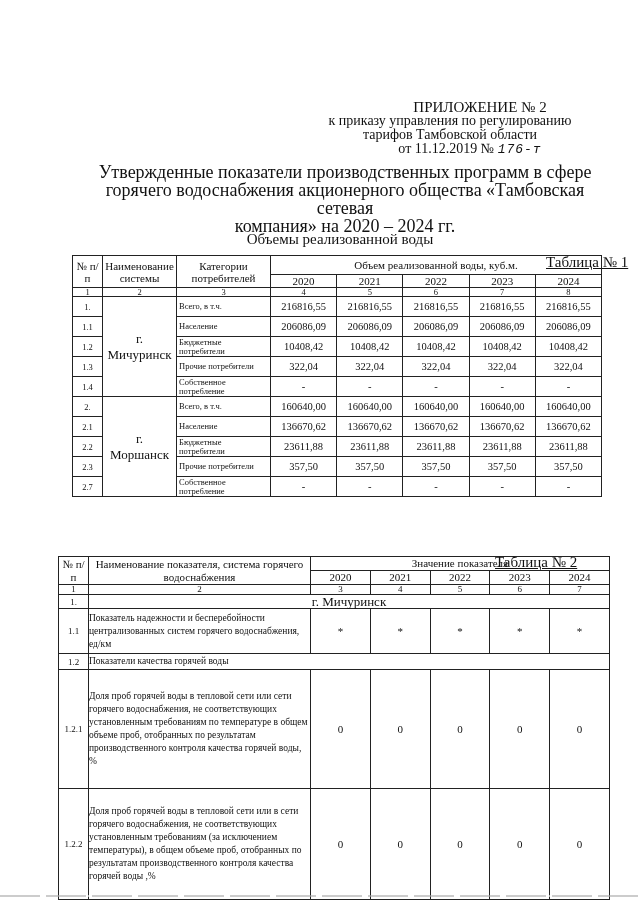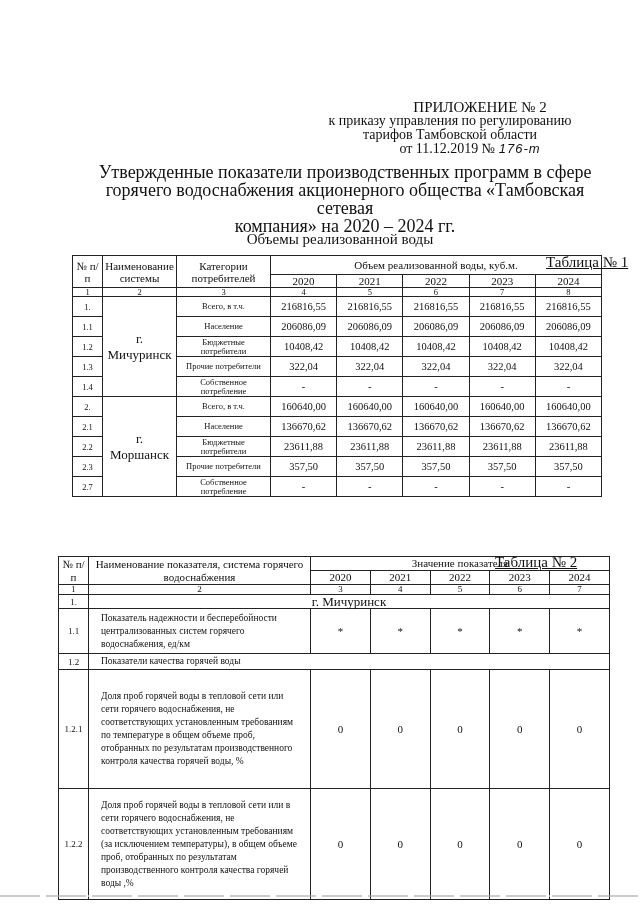--- a/index.html
+++ b/index.html
@@ -6,57 +6,57 @@
   body {
     width: 640px; height: 905px; position: relative; overflow: hidden;
     font-family: "Liberation Serif", "DejaVu Serif", serif; color: #111;
   }
   .appendix {
     position: absolute; left: 300px; top: 100px; width: 300px;
     text-align: center; font-size: 14px; line-height: 14px;
   }
   .appendix .t1 { font-size: 15px; margin-left: 60px; }
   .appendix .t4 { margin-left: 40px; }
-  .appendix .hand { font-style: italic; font-family: Liberation Sans, sans-serif; font-size: 13px; letter-spacing: 1px; }
+  .appendix .hand { font-style: italic; font-family: Liberation Mono, monospace; font-size: 13px; letter-spacing: 1px; }
   .main-title {
     position: absolute; left: 95px; top: 163px; width: 500px;
     text-align: center; font-size: 18px; line-height: 18px;
   }
   .subtitle {
     position: absolute; left: 90px; top: 231px; width: 500px;
     text-align: center; font-size: 15px;
   }
   .table-label { position: absolute; font-size: 15px; text-decoration: underline; }
   .table-label.t1 { left: 520px; top: 254px; margin-left: 26px; }
   .table-label.t2 { left: 495px; top: 554px; }
 
   table { border-collapse: collapse; position: absolute; table-layout: fixed; }
   td, th { border: 1px solid #222; padding: 0 2px; font-weight: normal; text-align: center; vertical-align: middle; }
 
   
   #t1 { left: 72px; top: 255px; width: 530px; font-size: 10.5px; }
   #t1 .hdr { font-size: 11px; line-height: 12px; }
   #t1 .num { font-size: 8.5px; height: 8px; line-height: 8px; padding: 0; }
   #t1 .idx { font-size: 8.5px; text-align: center; }
-  #t1 .cat { text-align: center; font-size: 8.5px; line-height: 9px; }
+  #t1 .cat { text-align: left; font-size: 8.5px; line-height: 9px; }
   #t1 .val { font-size: 10.5px; }
   #t1 .sys { font-size: 13px; }
   #t1 tr.row td { height: 19px; }
 
   .title2 {
     position: absolute; left: 100px; top: 510px; width: 430px;
     text-align: center; font-size: 15px; line-height: 17px;
   }
 
   
   #t2 { left: 58px; top: 556px; width: 552px; font-size: 10px; }
   #t2 .hdr { font-size: 11px; line-height: 13px; }
   #t2 .num { font-size: 9px; height: 9px; line-height: 9px; padding: 0; }
   #t2 .idx { font-size: 9px; }
-  #t2 .name { text-align: left; font-size: 9.5px; line-height: 13px; padding: 1px 12px; }
+  #t2 .name { text-align: left; font-size: 9.5px; line-height: 13px; padding: 1px 0; }
   #t2 .city { font-size: 13px; text-align: center; height: 13px; line-height: 13px; }
   #t2 .val { font-size: 11px; }
   .scan-edge { position: absolute; left: 0; top: 895px; width: 640px; height: 2px; background: repeating-linear-gradient(90deg,#aaa 0 40px,#fff 40px 46px); opacity: .6; }
 </style>
 </head>
 <body>
 
 <div class="appendix">
   <div class="t1">ПРИЛОЖЕНИЕ № 2</div>
   <div>к приказу управления по регулированию</div>

